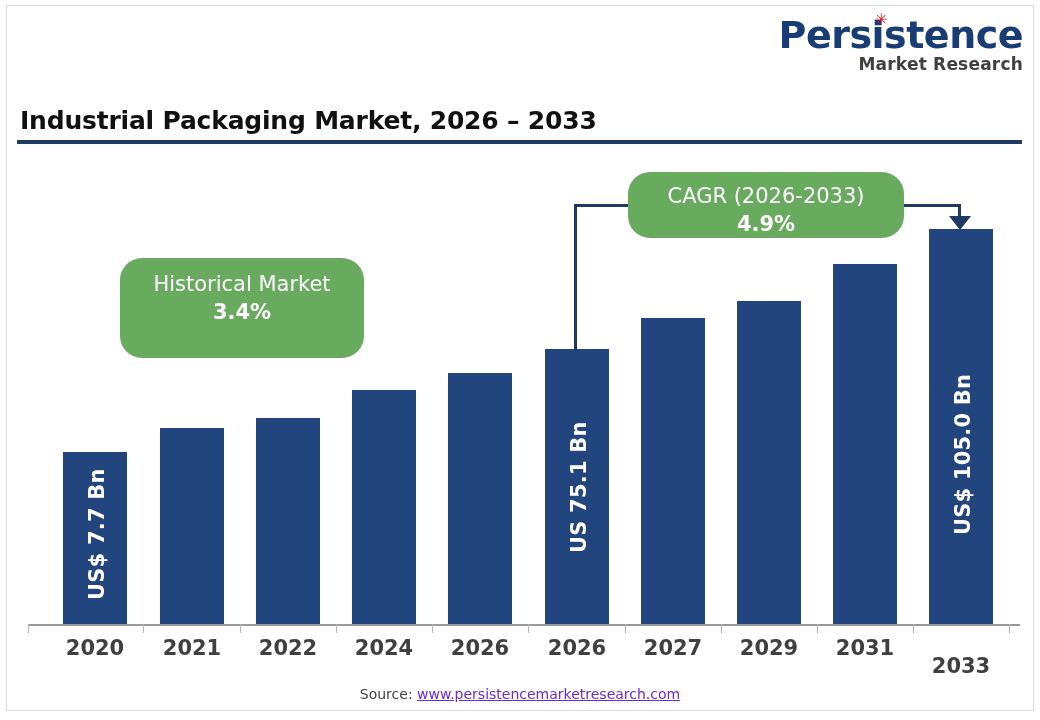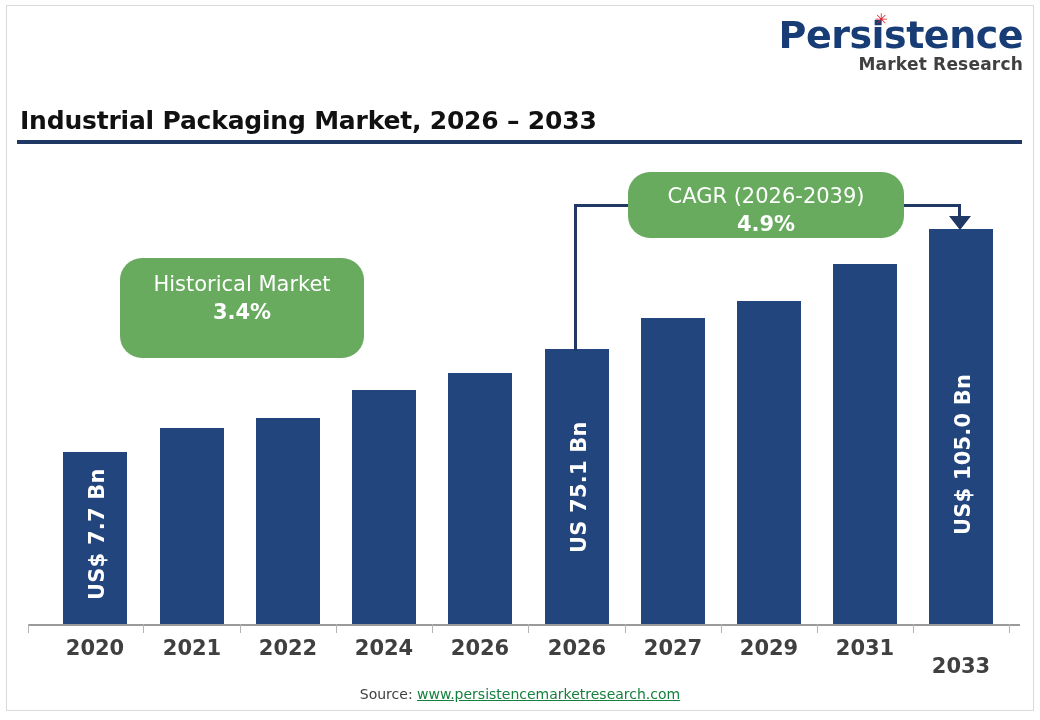--- a/index.html
+++ b/index.html
@@ -185,21 +185,21 @@
     position: absolute;
     left: 0;
     top: 686px;
     width: 1040px;
     text-align: center;
     font-family: "DejaVu Sans", sans-serif;
     font-size: 14px;
     color: #3f3f3f;
   }
   .source a {
-    color: #15803d;
+    color: #6d28d9;
   }
 </style>
 </head>
 <body>
 
 <div id="canvas">
 
   <div class="frame"></div>
 
   <div class="logo">
@@ -267,21 +267,21 @@
         <div class="xlabel" style="left: 911px; margin-top: 18px;">2033</div>
       </div>
   </div>
 
   <div class="callout" id="callout-historical">
     <div class="line">Historical Market</div>
     <div class="pct">3.4%</div>
   </div>
 
   <div class="callout" id="callout-cagr">
-    <div class="line">CAGR (2026-2039)</div>
+    <div class="line">CAGR (2026-2033)</div>
     <div class="pct">4.9%</div>
   </div>
 
   <div class="source">
     <span>Source: </span><a href="#">www.persistencemarketresearch.com</a>
   </div>
 
 </div>
 
 </body></html>

